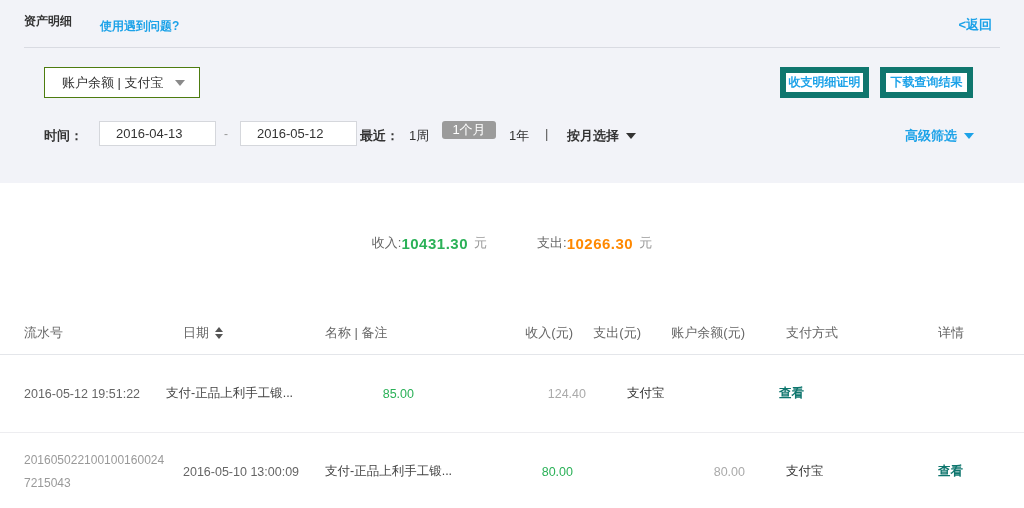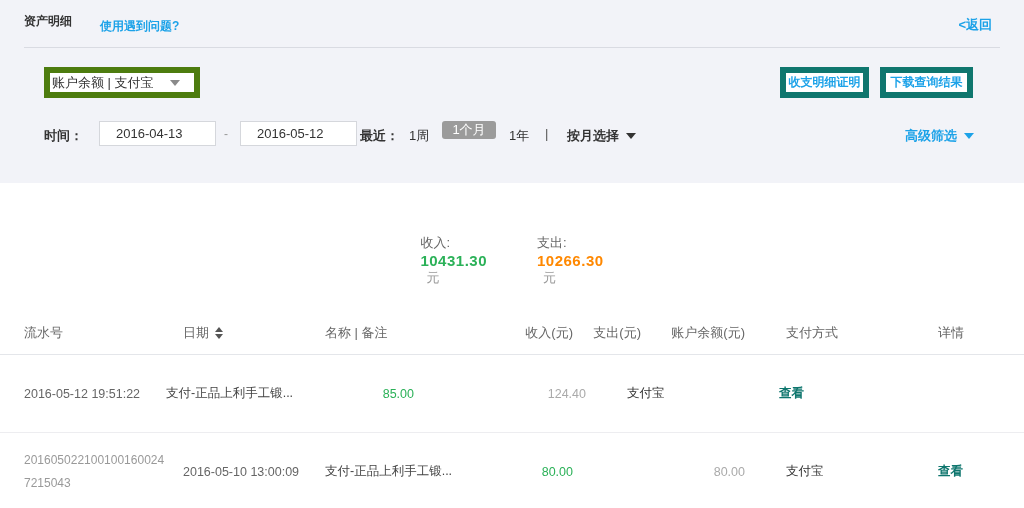--- a/index.html
+++ b/index.html
@@ -8,21 +8,21 @@
   .stage { position:relative; width:1024px; height:508px; }
 
   
   .top-panel { position:absolute; top:0; left:0; width:1024px; height:183px; background:#f2f3f8; }
   .page-title { position:absolute; left:24px; top:13px; font-size:12px; font-weight:bold; color:#333;font-family:Liberation Serif, serif; }
   .help-link { position:absolute; left:100px; top:18px; font-size:12px; font-weight:bold; color:#1ca2e8; cursor:pointer; }
   .back-link { position:absolute; right:32px; top:16px; font-size:13px; font-weight:bold; color:#1ca2e8; cursor:pointer; }
   .header-divider { position:absolute; top:47px; left:24px; width:976px; height:1px; background:#d9dbe2; }
 
   .account-select { position:absolute; left:44px; top:67px; width:156px; height:31px; background:#fff;
-    border:6px solid #4d7c0f; display:flex; align-items:center; padding:0 14px 0 2px;
+    border:1px solid #4d7c0f; display:flex; align-items:center; padding:0 14px 0 17px;
     font-size:13px; color:#333; cursor:pointer; }
   .tri-down { width:0; height:0; border-left:5px solid transparent; border-right:5px solid transparent;
     border-top:6px solid #8a8a8a; display:inline-block; }
   .account-select .tri-down { margin-left:auto; }
 
   .panel-btn { position:absolute; top:67px; height:31px; background:#fff; border:6px solid #0f766e;
     color:#1ca2e8; font-size:12px; font-weight:bold; display:flex; align-items:center; justify-content:center; cursor:pointer; }
   .btn-receipt { left:780px; width:89px; }
   .btn-download { left:880px; width:93px; }
 
@@ -49,21 +49,21 @@
   .advanced-filter .tri-down { border-top-color:#1ca2e8; margin-left:7px; }
 
   
   .summary { position:absolute; top:234px; left:0; width:1024px; display:flex;
     justify-content:center; align-items:baseline; }
   .sum-label { font-size:13px; color:#666; }
   .sum-value { font-size:15px; font-weight:bold; letter-spacing:0.5px; }
   .sum-income .sum-value { color:#2bb158; }
   .sum-expense .sum-value { color:#ff8800; }
   .sum-unit { font-size:13px; color:#999; margin-left:6px; }
-  .sum-group { display:flex; align-items:flex-start;flex-direction:column; }
+  .sum-group { display:flex; align-items:flex-end; }
   .sum-expense { margin-left:50px; }
 
   
   .table { position:absolute; top:311px; left:0; width:1024px; }
   .tr { display:flex; align-items:center; padding-left:24px; }
   .thead { height:44px; border-bottom:1px solid #e4e6ea; color:#666; font-size:13px; }
   .tbody-row { height:78px; border-bottom:1px solid #ededf0; font-size:12.5px; }
   .c-serial { width:159px; padding-right:14px; }
   .c-date { width:142px; }
   .c-name { width:173px; }

